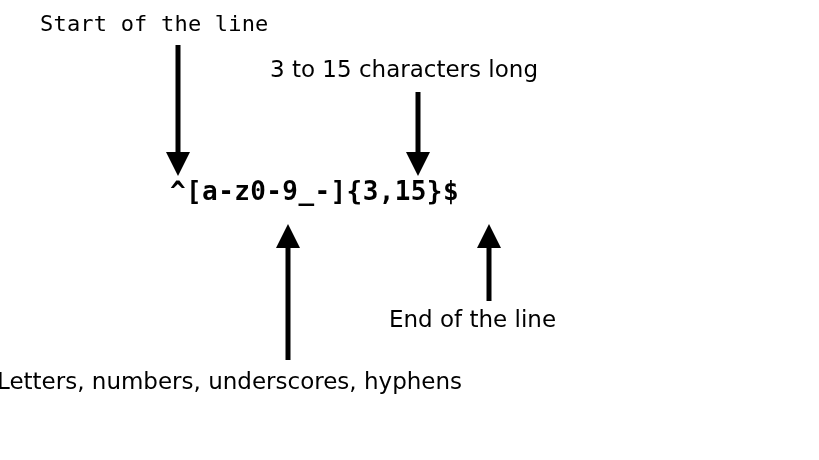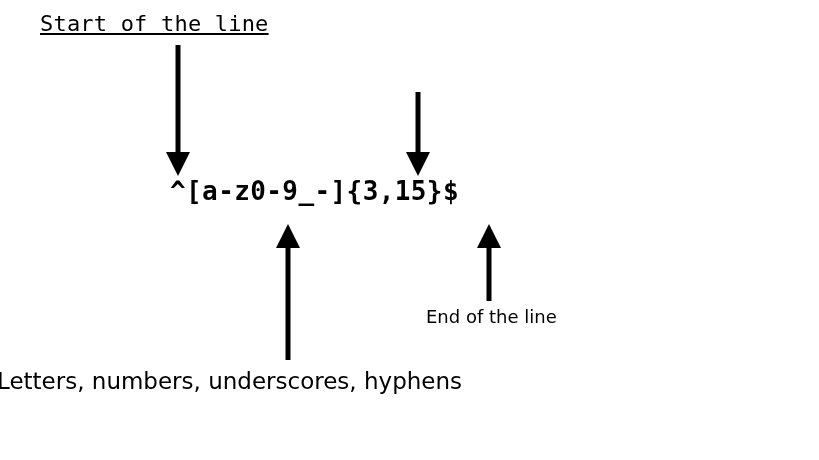--- a/index.html
+++ b/index.html
@@ -24,21 +24,20 @@
   
   .label {
     position: absolute;
     color: #000000;
     white-space: pre;
     line-height: 1;
   }
 
   .label-mono {
     font-family: "DejaVu Sans Mono", "Liberation Mono", monospace;
-    text-decoration: underline;
   }
 
   .label-sans {
     font-family: "DejaVu Sans", "Liberation Sans", sans-serif;
   }
 
   
   #label-start {
     left: 40px;
     top: 13px;
@@ -48,23 +47,23 @@
 
   
   #label-length {
     left: 270px;
     top: 58px;
     font-size: 23px;
   }
 
   
   #label-end {
-    left: 426px;
+    left: 389px;
     top: 308px;
-    font-size: 18px;
+    font-size: 23px;
   }
 
   
   #label-charclass {
     left: -3px;
     top: 370px;
     font-size: 23px;
   }
 
   
@@ -126,20 +125,21 @@
     </g>
 
     <g>
       <line x1="489" y1="301" x2="489" y2="240" stroke="#000000" stroke-width="5"></line>
       <polygon points="489,224 477,248 501,248" fill="#000000"></polygon>
     </g>
   </svg>
 
   <div class="label label-mono" id="label-start">Start of the line</div>
 
+  <div class="label label-sans" id="label-length">3 to 15 characters long</div>
 
   <div class="label label-sans" id="label-end">End of the line</div>
 
   <div id="clipped-glyph">:</div>
 
   <div class="label label-sans" id="label-charclass">Letters, numbers, underscores, hyphens</div>
 
   <div id="regex-pattern">^[a-z0-9_-]{3,15}$</div>
 
 </div>

